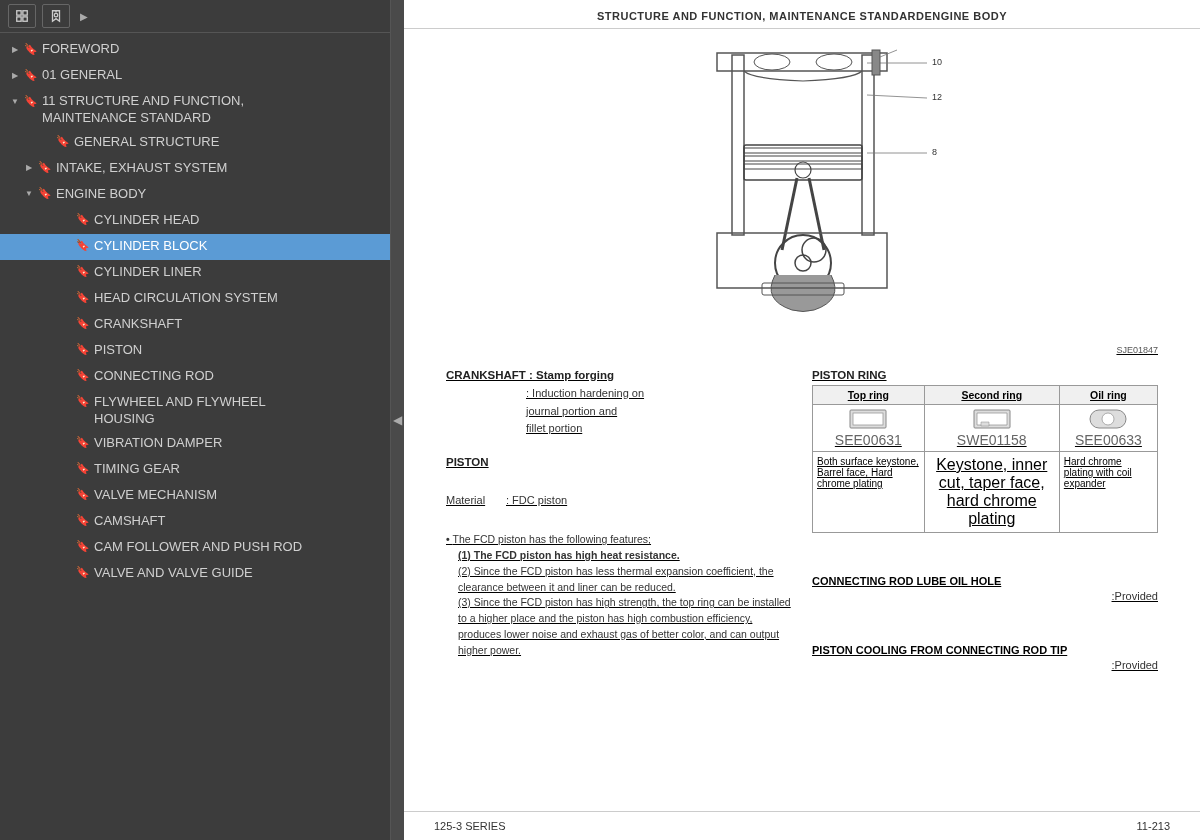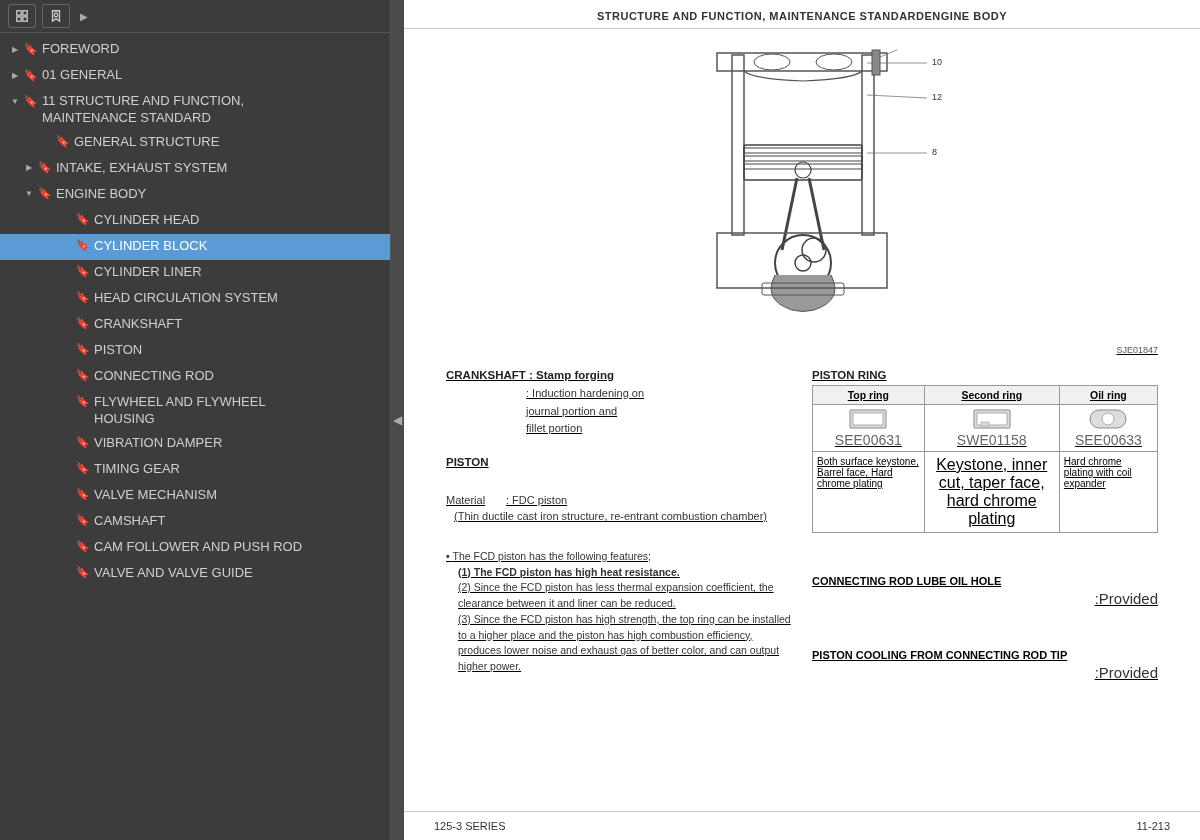--- a/index.html
+++ b/index.html
@@ -301,21 +301,21 @@
 
     .section-subheader {
       font-weight: bold;
       font-size: 11px;
       margin-bottom: 3px;
     }
 
     .value-line {
       display: flex;
       justify-content: space-between;
-      font-size: 15px;
+      font-size: 11px;
       color: #333;
     }
 
     #doc-footer {
       display: flex;
       justify-content: space-between;
       padding: 8px 30px;
       border-top: 1px solid #ccc;
       font-size: 11px;
       color: #333;
@@ -570,21 +570,20 @@
         <br>
 
         
         <div>
           <div class="section-header">PISTON</div>
           <div class="piston-data">
             <div class="piston-row">
               <span class="piston-label">Material</span>
               <span class="piston-value">: FDC piston</span>
             </div>
-            <div style="padding-left:8px;font-size:11px;color:#333;">(Thin ductile cast iron structure, re-entrant combustion chamber)</div>
           </div>
         </div>
 
         <br>
 
         
         <div class="bullet-text">The FCD piston has the following features;</div>
         <div class="numbered-item" style="font-weight:bold;">(1) The FCD piston has high heat resistance.</div>
         <div class="numbered-item">(2) Since the FCD piston has less thermal expansion coefficient, the clearance between it and liner can be reduced.</div>
         <div class="numbered-item">(3) Since the FCD piston has high strength, the top ring can be installed to a higher place and the piston has high combustion efficiency, produces lower noise and exhaust gas of better color, and can output higher power.</div>

